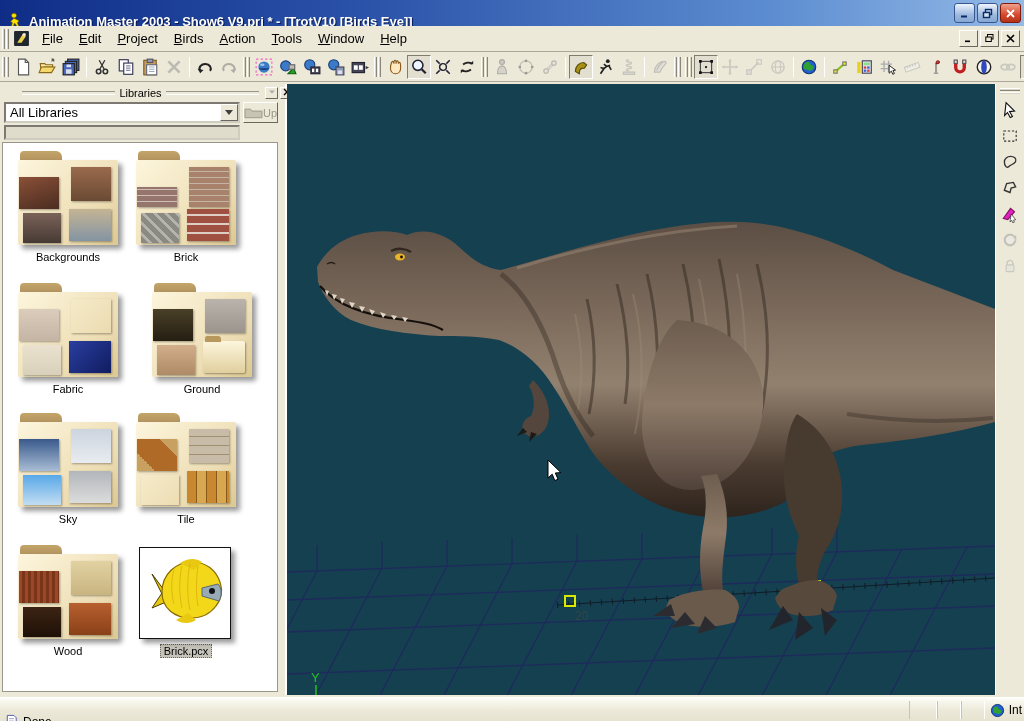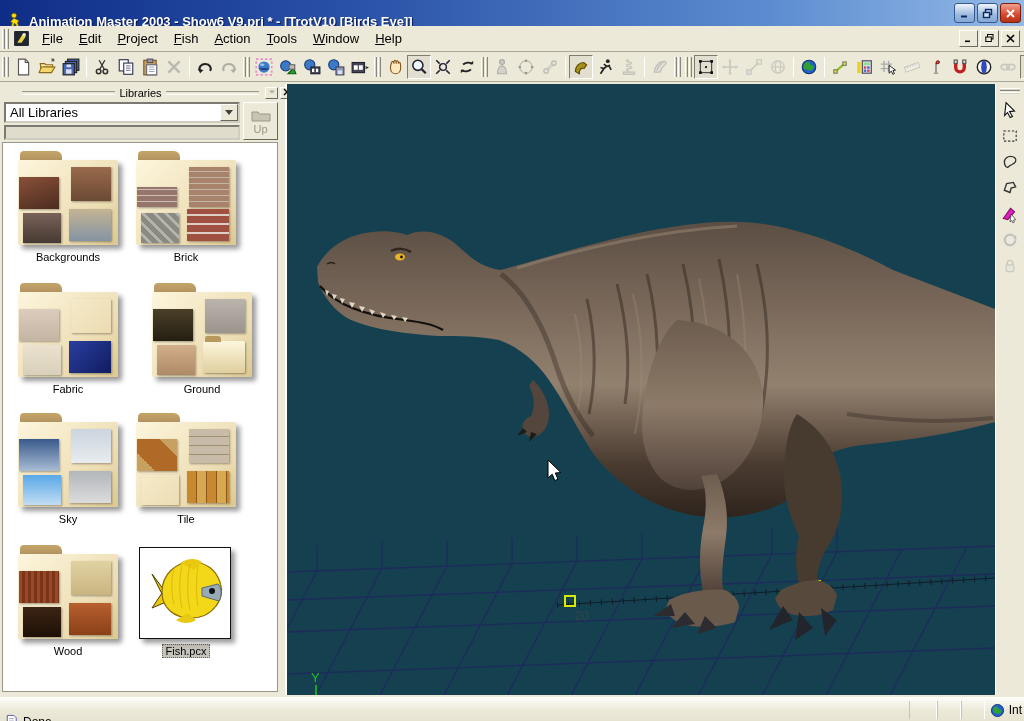--- a/index.html
+++ b/index.html
@@ -55,23 +55,23 @@
   .hdr-btn { width:13px; height:12px; background:#ece9d8; border:1px solid;
     border-color:#fff #6a675c #6a675c #fff; font-size:9px; line-height:10px; text-align:center;
     margin-left:2px; }
   #lib-combo { position:absolute; left:4px; top:18px; width:236px; height:21px;
     background:#fff; border:2px inset #cfccc0; display:flex; align-items:center; }
   #lib-combo .val { flex:1; font-size:13px; padding-left:4px; color:#000; }
   #lib-combo .drop { width:18px; height:17px; background:#ece9d8; border:1px solid;
     border-color:#fff #6a675c #6a675c #fff; display:flex; align-items:center; justify-content:center; }
   .arrow-down { width:0; height:0; border-left:4px solid rgba(0,0,0,0);
     border-right:4px solid rgba(0,0,0,0); border-top:5px solid #404040; }
-  #up-btn { position:absolute; left:243px; top:18px; width:35px; height:38px;
+  #up-btn { position:absolute; left:243px; top:18px; width:35px; height:21px;
     background:#ece9d8; border:1px solid; border-color:#fff #6a675c #6a675c #fff;
-    display:flex; flex-direction:column; align-items:center; justify-content:center; }
+    display:flex; flex-direction:row; align-items:center; justify-content:center; }
   #up-btn .lbl { font-size:11px; color:#9a968a; }
   #lib-strip { position:absolute; left:4px; top:41px; width:236px; height:15px;
     background:#e0dccc; border:2px inset #cfccc0; }
   #lib-items { position:absolute; left:2px; top:58px; width:276px; height:550px;
     background:#fff; border:1px solid #9a968a; }
   .lib-item { position:absolute; width:118px; text-align:center; }
   .lib-item .art { position:relative; width:100px; height:96px; margin:0 auto; }
   .lib-item .cap { font-size:11px; color:#000; margin-top:2px; display:inline-block; padding:0 3px; }
   .lib-item.selected .cap { background:#c6c3ba; border:1px dotted #6a675c; }
   .folder-tab { position:absolute; left:2px; top:0; width:42px; height:16px;
@@ -176,21 +176,21 @@
 <div id="menubar">
   <div class="grip"></div>
   <svg id="child-icon" viewBox="0 0 16 16">
     <rect x="1" y="1" width="14" height="14" fill="#20262e" rx="1"></rect>
     <path d="M4 12L9 4l3 2-4 6z" fill="#e8d24a"></path>
       <circle cx="10.5" cy="4.5" r="1.6" fill="#f0e8d8"></circle>
   </svg>
   <div class="menu-item">File</div>
   <div class="menu-item">Edit</div>
   <div class="menu-item">Project</div>
-  <div class="menu-item">Fish</div>
+  <div class="menu-item">Birds</div>
   <div class="menu-item">Action</div>
   <div class="menu-item">Tools</div>
   <div class="menu-item">Window</div>
   <div class="menu-item">Help</div>
   <div class="mdi-btns">
     <div class="mdi-btn">
       <svg width="9" height="9" viewBox="0 0 9 9">
           <rect x="1" y="6.5" width="5" height="1.6" fill="#000"></rect>
         </svg>
     </div>
@@ -616,21 +616,21 @@
             <path d="M12 26l12 16-12 18 14-6z" fill="#e8c810" stroke="#4a3a00"></path>
             <path d="M22 44c0-18 14-30 30-30 14 0 24 8 28 20 3 9 1 18-4 24-6 8-15 12-25 12-17 0-29-10-29-26z" fill="#f2d818" stroke="#8a6a00" stroke-width="1.2"></path>
             <path d="M40 15c8-5 16-5 22-1l-8 8z" fill="#e8c810"></path>
             <path d="M36 72c6 4 14 4 20 0l-8-7z" fill="#e8c810"></path>
             <path d="M62 40l16-4c4 4 4 12 1 17l-17-5z" fill="#98aab4" stroke="#5a6a74"></path>
             <circle cx="72" cy="43" r="3" fill="#101418"></circle>
             <path d="M34 22c-3 8-3 24 0 34M42 18c-3 10-3 30 0 42M50 16c-3 12-3 34 0 46M58 18c-2 12-2 30 0 40" stroke="#d8a810" fill="none" opacity=".7"></path>
           </svg>
         </div>
       </div>
-      <span class="cap">Fish.pcx</span>
+      <span class="cap">Brick.pcx</span>
     </div>
   </div>
 </div>
 
 <div id="viewport">
   <svg width="708" height="611" viewBox="0 0 708 611">
     <defs>
       <linearGradient id="dg" x1="0" y1="0" x2="0" y2="1">
         <stop offset="0" stop-color="#5c4e44"></stop>
           <stop offset=".3" stop-color="#7b6a5b"></stop>

